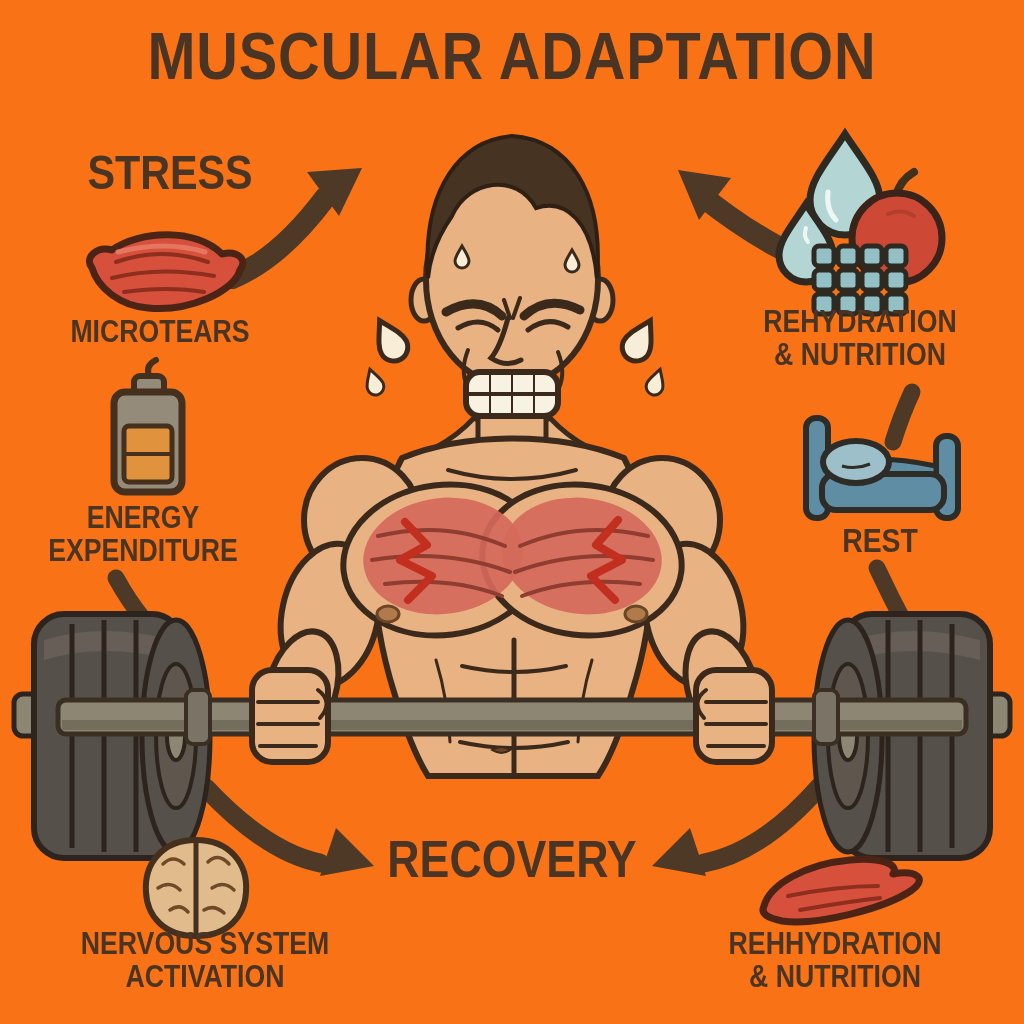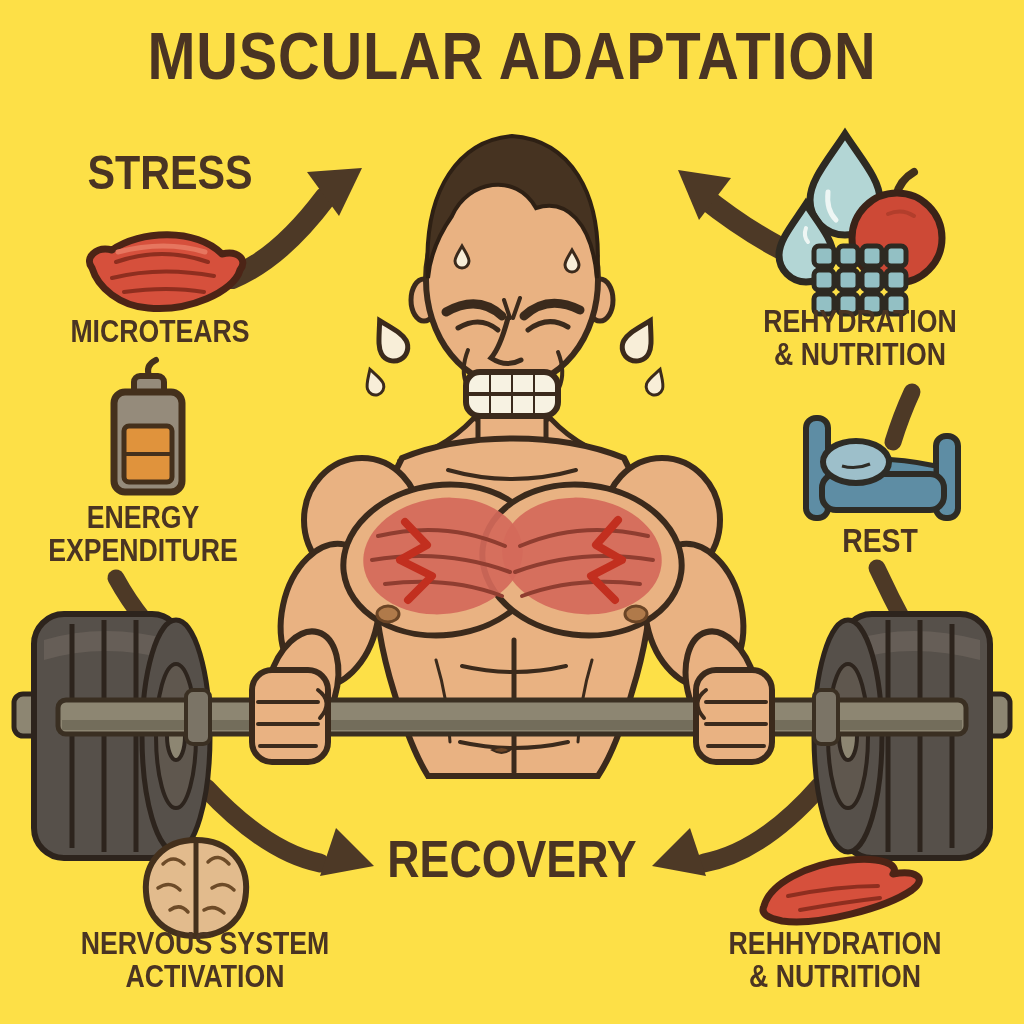--- a/index.html
+++ b/index.html
@@ -1,19 +1,19 @@
 <!DOCTYPE html>
 <html><head>
 <meta charset="utf-8">
 <style>
   html,body{margin:0;padding:0;}
   #canvas{
     position:relative;
     width:1024px;height:1024px;
-    background:#fde047;
+    background:#f97316;
     overflow:hidden;
     font-family:"Liberation Sans", sans-serif;
   }
   #scene{position:absolute;inset:0;}
   .lbl{
     position:absolute;
     text-align:center;
     font-weight:700;
     color:#4a3423;
     line-height:1.06;

